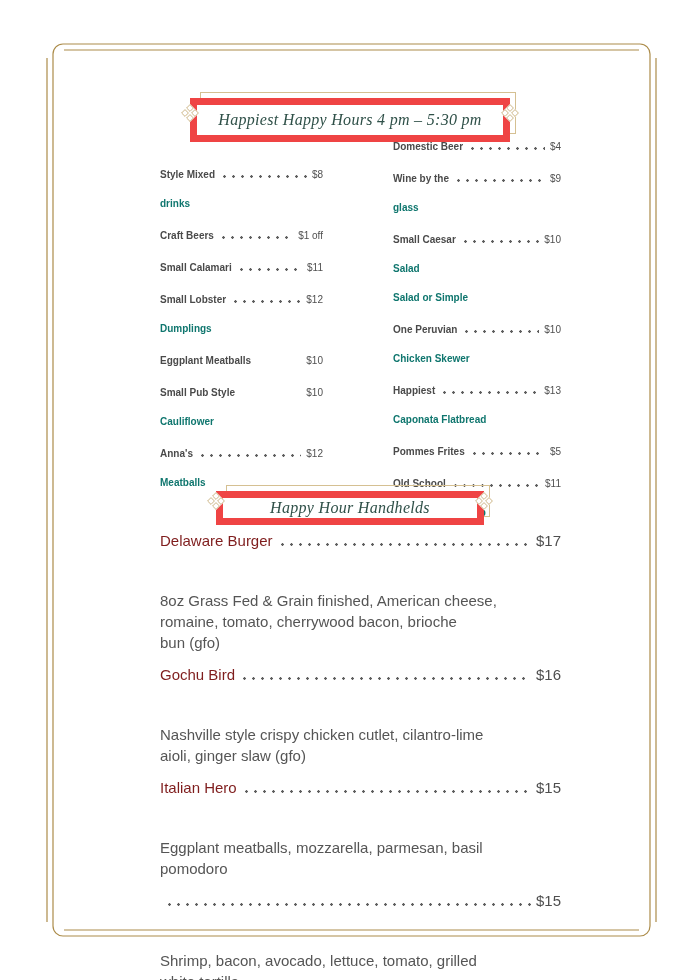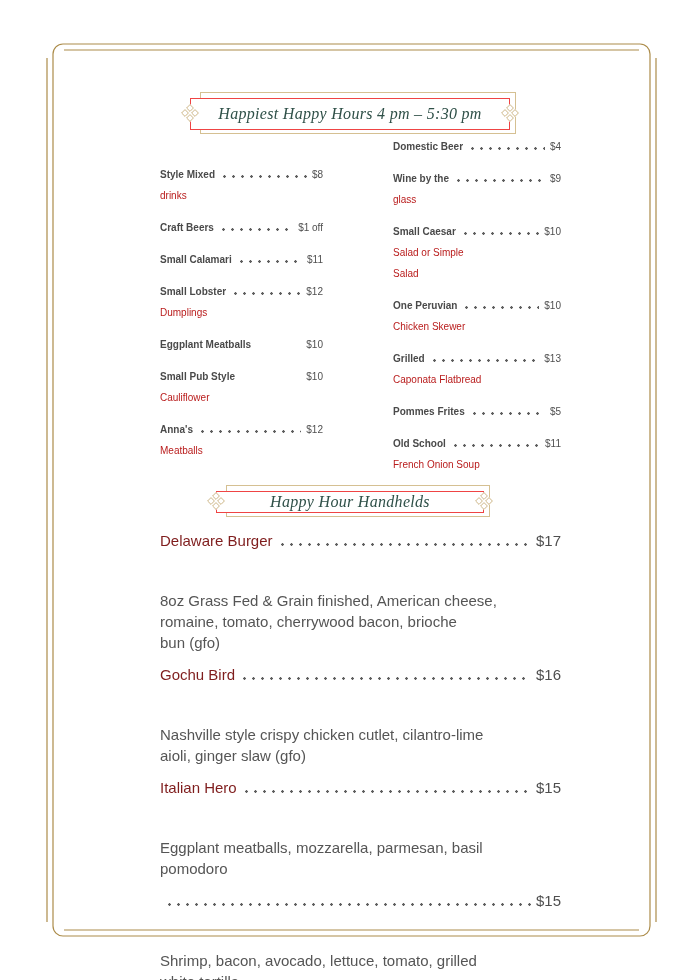--- a/index.html
+++ b/index.html
@@ -14,21 +14,21 @@
 
   
   .banner { position:absolute; }
   .banner::before {
     content:""; position:absolute;
     top:-6px; bottom:-6px; left:10px; right:-6px;
     border:1px solid #d5c092;
   }
   .banner .box {
     position:relative; z-index:1; height:100%;
-    background:#fff; border:1px solid #ef4444;
+    background:#fff; border:7px solid #ef4444;
     display:flex; align-items:center; justify-content:center;
   }
   .banner-title {
     font-family:"Liberation Serif","DejaVu Serif",serif;
     font-style:italic;
     font-size:16px;
     color:#2f5048;
     letter-spacing:.3px;
     white-space:nowrap;
   }
@@ -48,21 +48,21 @@
   .irow { display:flex; align-items:baseline; }
   .iname { font-weight:600; color:#4a4a4a; white-space:nowrap; flex:0 0 auto; }
   .price { white-space:nowrap; flex:0 0 auto; color:#4f4f4f; }
   .leader { flex:1 1 auto; min-width:2px; height:4px; margin:0 5px; align-self:baseline; }
   .leader.dotted {
     background-image:radial-gradient(circle,#5e5e5e 1.1px,transparent 1.5px);
     background-size:9px 3px;
     background-repeat:repeat-x;
     background-position:left bottom;
   }
-  .extra-line { color:#b91c1c; font-weight:400; }
+  .extra-line { color:#0f766e; font-weight:700;margin-top:8px; }
 
   
   #handhelds { position:absolute; left:160px; top:530px; width:401px; font-size:15px; color:#555555; }
   .hd-item { margin-bottom:11px; }
   .hd-row  { display:flex; align-items:baseline; line-height:22px; }
   .hd-name { font-weight:400; color:#7f1d1d; white-space:nowrap; flex:0 0 auto; }
   .hd-desc { line-height:21px; white-space:pre-line;margin-top:38px; }
 </style>
 </head>
 <body>
@@ -170,34 +170,34 @@
         <span class="price">$9</span>
       </div>
       <div class="extra-line">glass</div>
     </div>
     <div class="hh-item">
       <div class="irow">
         <span class="iname">Small Caesar</span>
         <span class="leader dotted"></span>
         <span class="price">$10</span>
       </div>
+      <div class="extra-line">Salad</div>
       <div class="extra-line">Salad or Simple</div>
-      <div class="extra-line">Salad</div>
     </div>
     <div class="hh-item">
       <div class="irow">
         <span class="iname">One Peruvian</span>
         <span class="leader dotted"></span>
         <span class="price">$10</span>
       </div>
       <div class="extra-line">Chicken Skewer</div>
     </div>
     <div class="hh-item">
       <div class="irow">
-        <span class="iname">Grilled</span>
+        <span class="iname">Happiest</span>
         <span class="leader dotted"></span>
         <span class="price">$13</span>
       </div>
       <div class="extra-line">Caponata Flatbread</div>
     </div>
     <div class="hh-item">
       <div class="irow">
         <span class="iname">Pommes Frites</span>
         <span class="leader dotted"></span>
         <span class="price">$5</span>

